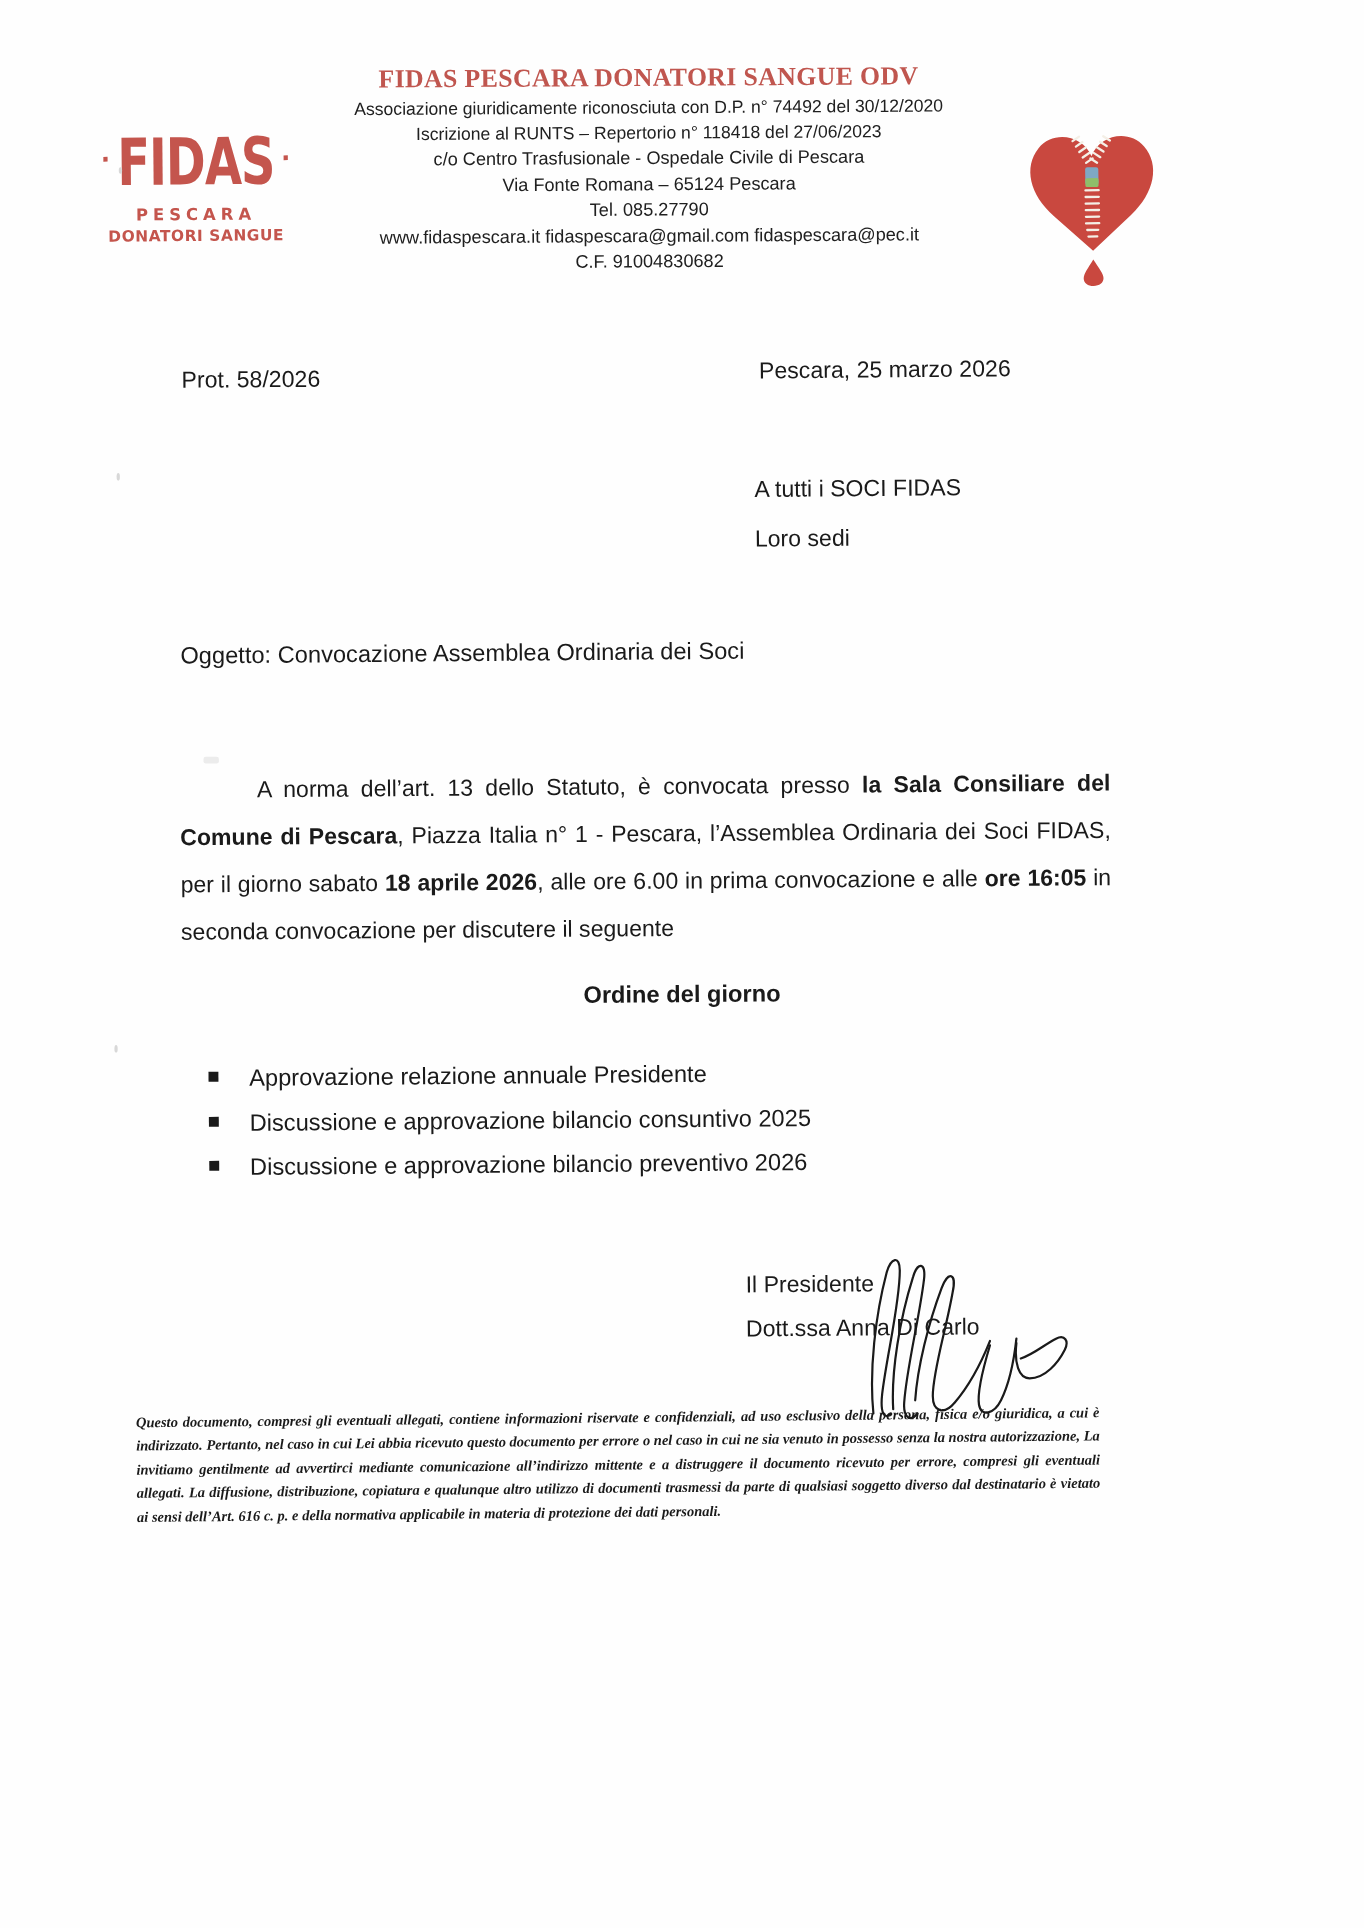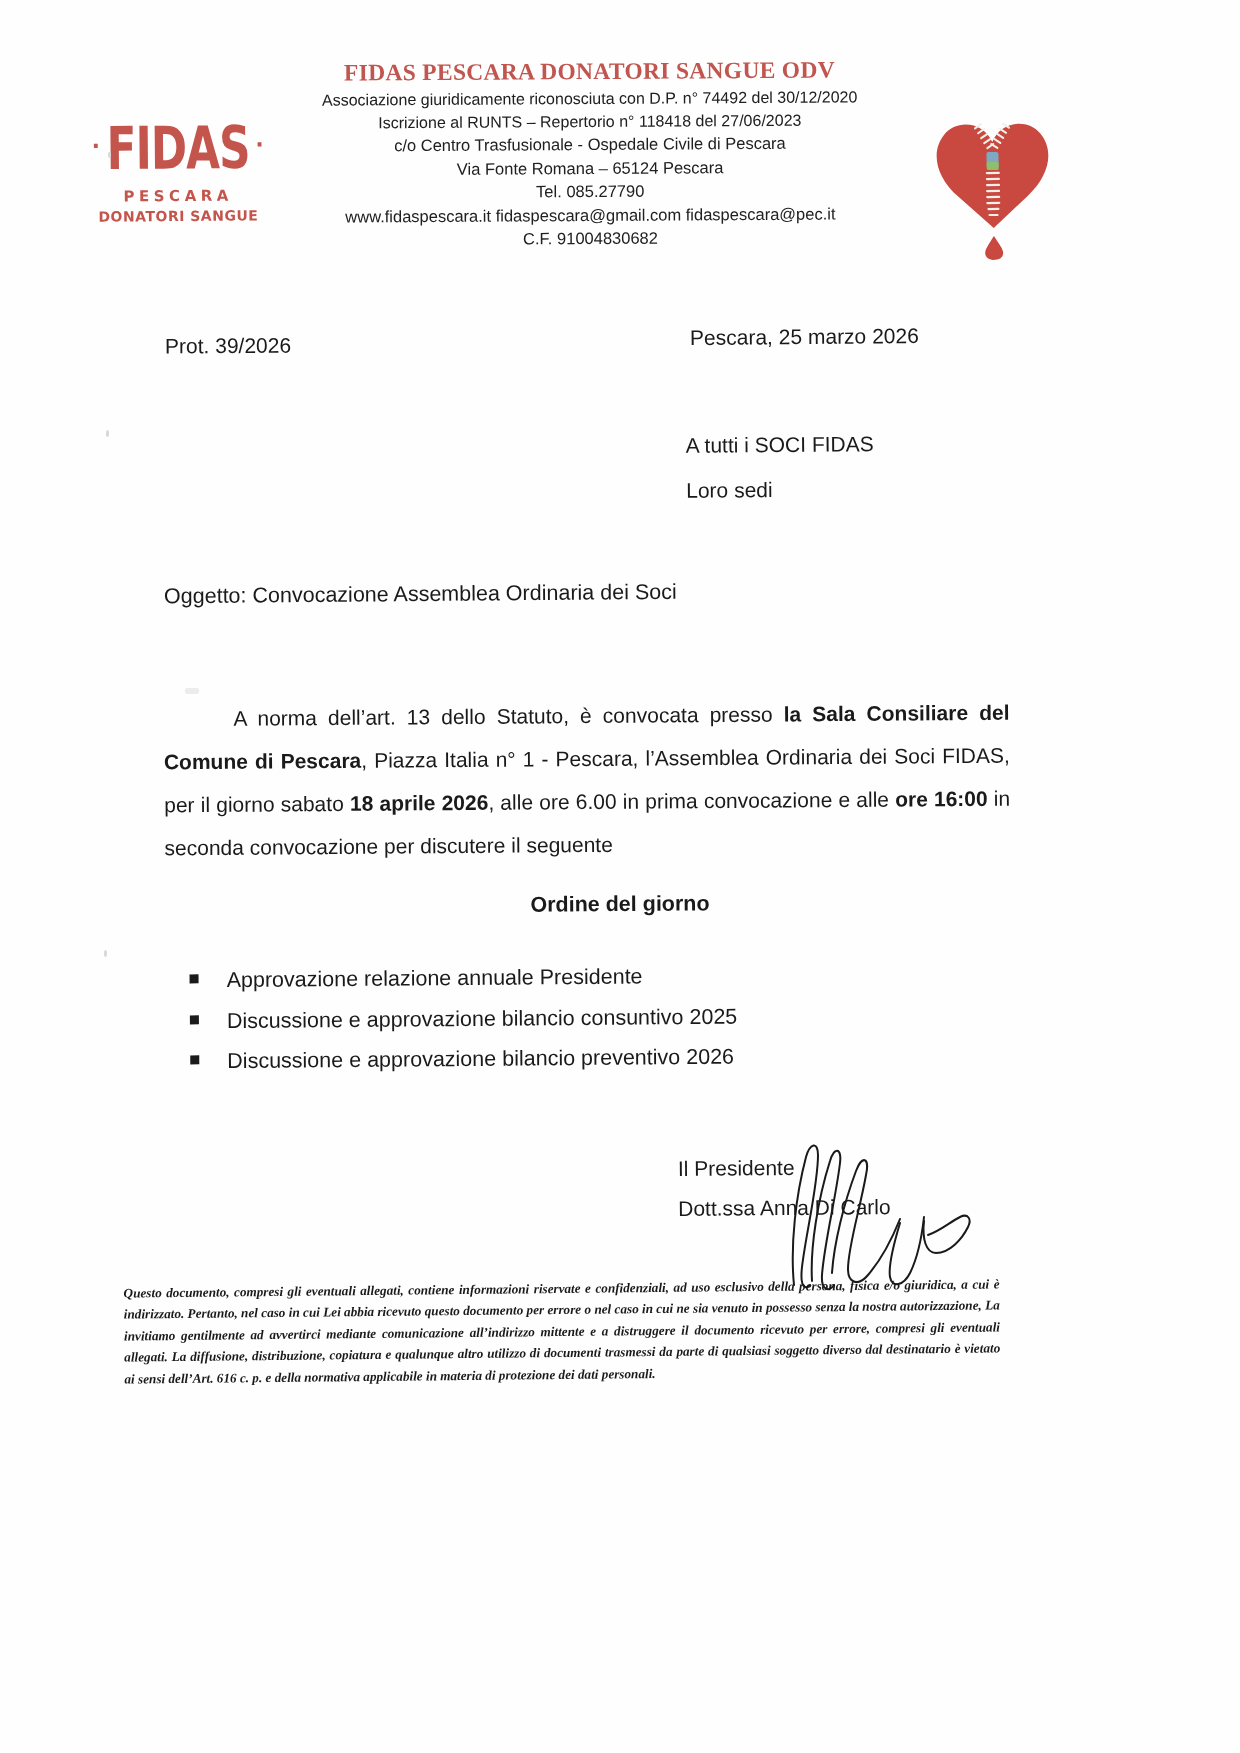--- a/index.html
+++ b/index.html
@@ -319,33 +319,33 @@
           <line x1="60" y1="99" x2="70" y2="99"></line>
           <line x1="61" y1="105" x2="69" y2="105"></line>
         </g>
 
         <path d="M65 126 C 60 134, 56 139, 56 143 C 56 147.5, 60 150, 65 150 C 70 150, 74 147.5, 74 143 C 74 139, 70 134, 65 126 Z" fill="#c9483f"></path>
       </svg>
     </div>
   </div>
 
   <div class="meta-row">
-    <div class="prot">Prot. 39/2026</div>
+    <div class="prot">Prot. 58/2026</div>
     <div class="place-date">Pescara, 25 marzo 2026</div>
   </div>
 
   <div class="addressee">
     <div>A tutti i SOCI FIDAS</div>
     <div>Loro sedi</div>
   </div>
 
   <div class="subject">Oggetto: Convocazione Assemblea Ordinaria dei Soci</div>
 
   <div class="body-par">
-    <span>A norma dell’art. 13 dello Statuto, è convocata presso </span><b>la Sala Consiliare del Comune di Pescara</b><span>, Piazza Italia n° 1 - Pescara, l’Assemblea Ordinaria dei Soci FIDAS, per il giorno sabato </span><b>18 aprile 2026</b><span>, alle ore 6.00 in prima convocazione e alle </span><b>ore 16:00</b><span> in seconda convocazione per discutere il seguente</span>
+    <span>A norma dell’art. 13 dello Statuto, è convocata presso </span><b>la Sala Consiliare del Comune di Pescara</b><span>, Piazza Italia n° 1 - Pescara, l’Assemblea Ordinaria dei Soci FIDAS, per il giorno sabato </span><b>18 aprile 2026</b><span>, alle ore 6.00 in prima convocazione e alle </span><b>ore 16:05</b><span> in seconda convocazione per discutere il seguente</span>
   </div>
 
   <div class="odg-title">Ordine del giorno</div>
 
   <div class="agenda">
     <div class="agenda-item">
       <span class="agenda-bullet"></span>
       <span>Approvazione relazione annuale Presidente</span>
     </div>
     <div class="agenda-item">

